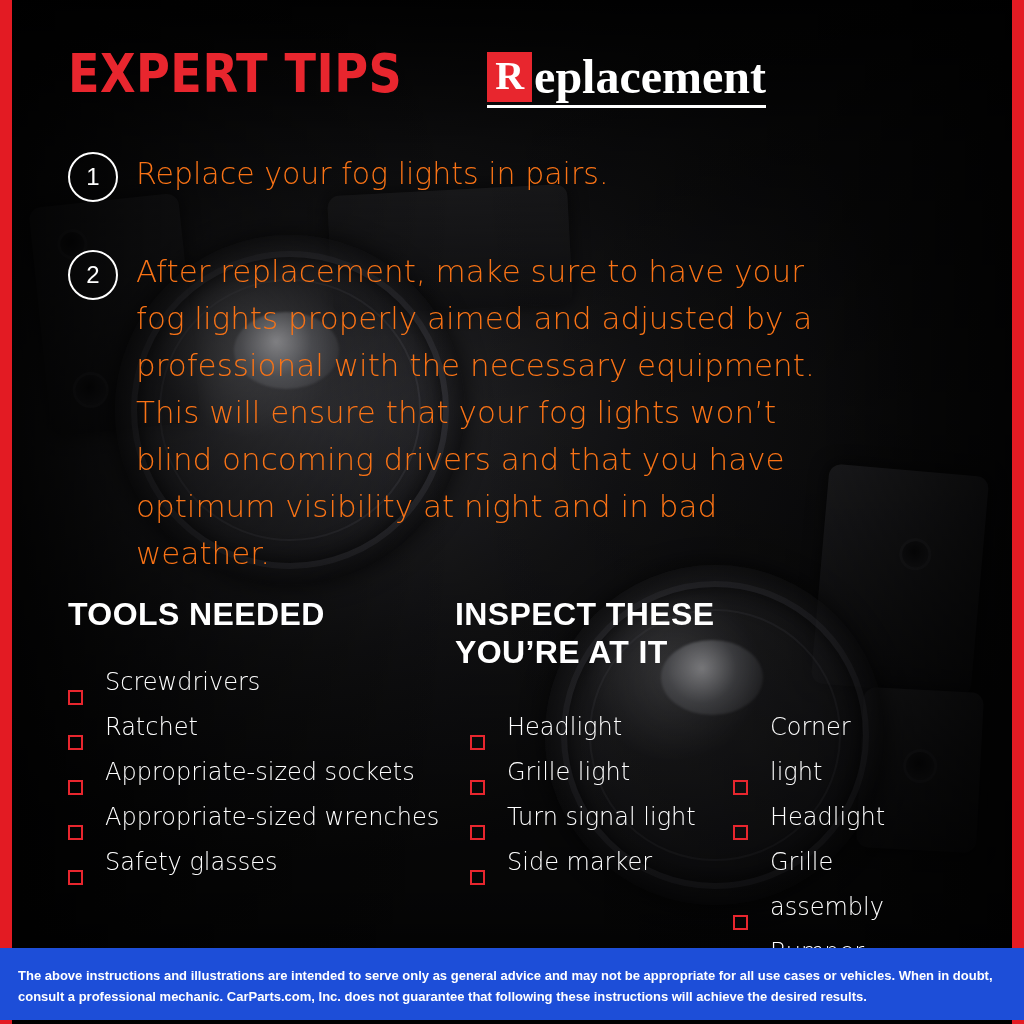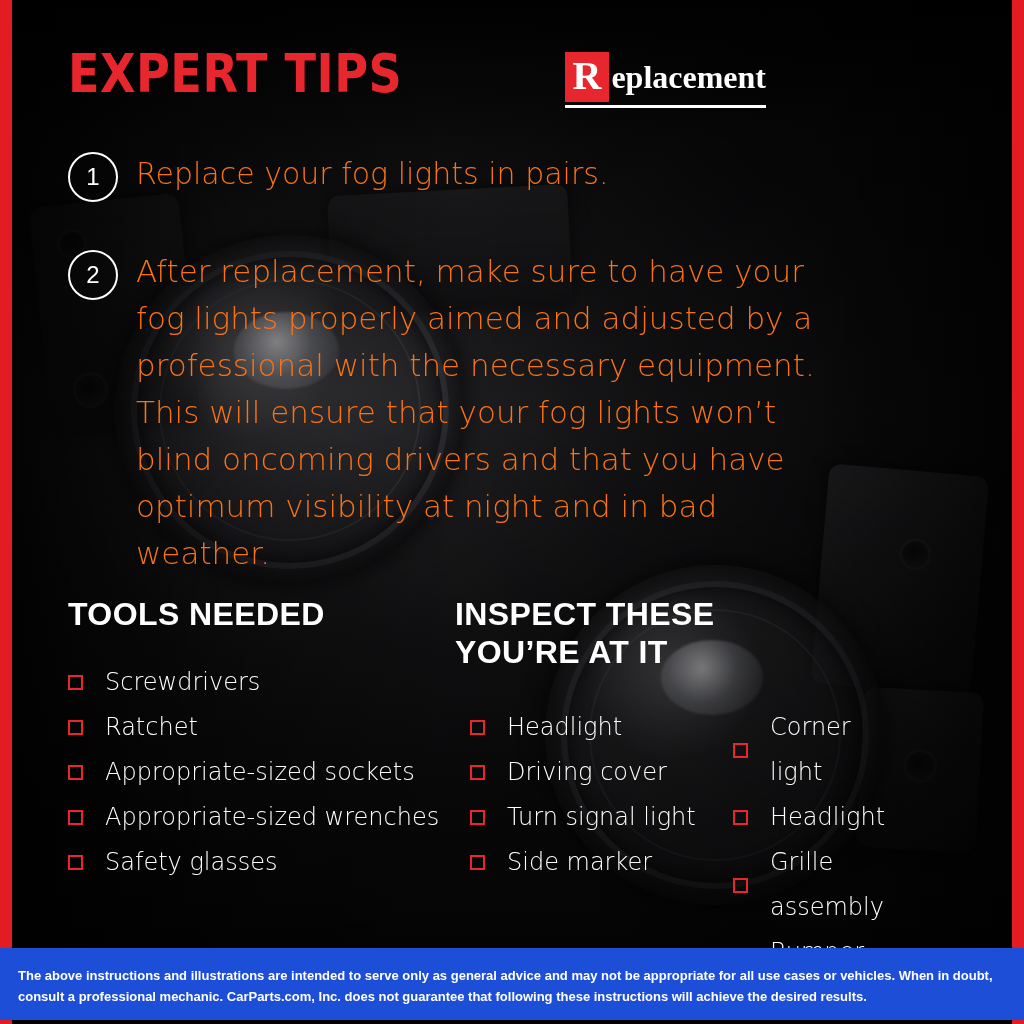--- a/index.html
+++ b/index.html
@@ -152,21 +152,21 @@
     color: #ffffff;
     font-weight: bold;
     font-size: 40px;
     line-height: 40px;
     padding: 4px 8px 6px 8px;
     font-family: "Liberation Serif", serif;
   }
   .logo-text {
     color: #ffffff;
     font-weight: bold;
-    font-size: 32px;
+    font-size: 48px;
     line-height: 40px;
     padding-left: 2px;
     font-family: "Liberation Serif", serif;
   }
 
   
   .tip {
     position: absolute;
     display: flex;
     align-items: flex-start;
@@ -215,21 +215,21 @@
     list-style: none;
     margin: 0;
     padding: 0;
   }
   .list-tools { left: 68px; top: 660px; }
   .list-inspect-a { left: 470px; top: 705px; }
   .list-inspect-b { left: 733px; top: 705px; }
 
   .list li {
     display: flex;
-    align-items: center;
+    align-items: flex-end;
     color: #ffffff;
     font-size: 24px;
     line-height: 45px;
     font-family: "DejaVu Sans", sans-serif;
     font-weight: 300;
   }
   .bullet {
     width: 11px;
     height: 11px;
     min-width: 11px;
@@ -342,21 +342,21 @@
     </ul>
 
     <div class="section-head head-inspect">INSPECT THESE YOU’RE AT IT</div>
     <ul class="list list-inspect-a">
       <li>
           <span class="bullet"></span>
           <span>Headlight</span>
         </li>
       <li>
           <span class="bullet"></span>
-          <span>Driving cover</span>
+          <span>Grille light</span>
         </li>
       <li>
           <span class="bullet"></span>
           <span>Turn signal light</span>
         </li>
       <li>
           <span class="bullet"></span>
           <span>Side marker</span>
         </li>
     </ul>

